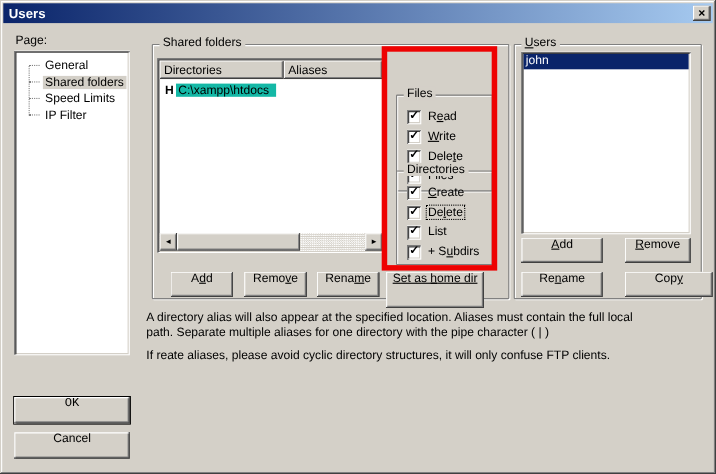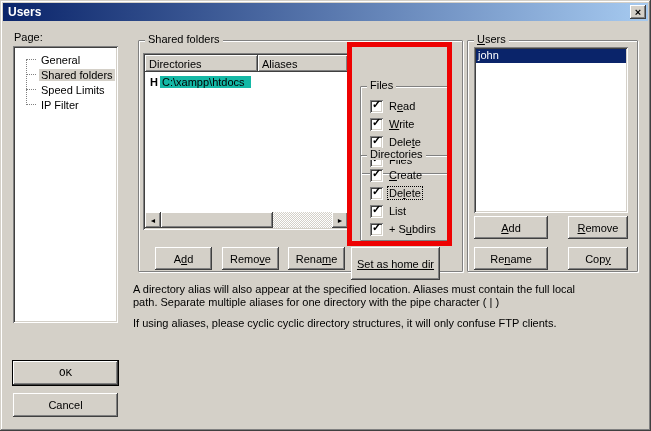--- a/index.html
+++ b/index.html
@@ -43,21 +43,21 @@
     position:absolute; border:1px solid #808080; border-radius:1px;
     box-shadow: inset 1px 1px 0 #fff, 1px 1px 0 #fff;
   }
   .legend {
     position:absolute; top:-8px; left:6px; background:#d4d0c8; padding:0 3px;
     white-space:nowrap;
   }
   .accel { text-decoration:underline; }
 
   .btn {
-    position:absolute; display:flex; align-items:center; justify-content:center;
+    position:absolute; display:flex; justify-content:center;
     white-space:nowrap; cursor:default;
   }
   .btn.default { box-shadow: inset -1px -1px 0 #404040, inset 1px 1px 0 #ffffff,
                 inset -2px -2px 0 #808080, inset 2px 2px 0 #d4d0c8, 0 0 0 1px #000; font-family: Liberation Mono, monospace; }
 
   
   .page-label { position:absolute; left:14px; top:31px; }
   .page-list { position:absolute; left:13px; top:46px; width:105px; height:277px; padding-top:6px; }
   .tree-vline { position:absolute; left:13px; top:14px; width:1px; height:45px; border-left:1px dotted #808080; }
   .plist-row { position:relative; height:15px; display:flex; align-items:center; padding-left:13px; }
@@ -107,21 +107,21 @@
   .sf-sethome{ left:351px; top:247px; width:89px; height:33px;text-decoration:underline; }
 
   
   .gb-users { left:467px; top:40px; width:171px; height:232px; }
   .users-list { position:absolute; left:474px; top:47px; width:154px; height:166px; padding:2px; }
   .user-row { height:14px; display:flex; padding-left:2px; }
   .user-row.sel { background:#0a246a; color:#fff; }
   .u-add    { left:474px; top:216px; width:74px; height:23px; }
   .u-remove { left:568px; top:216px; width:60px; height:23px; }
   .u-rename { left:474px; top:247px; width:74px; height:23px; }
-  .u-copy   { left:568px; top:247px; width:60px; height:23px; }
+  .u-copy   { left:568px; top:247px; width:80px; height:23px; }
 
   
   .notes { position:absolute; left:133px; top:283px; width:514px; }
   .notes p { white-space:pre-line; line-height:13px; }
   .notes .p2 { margin-top:8px; }
 
   
   .ok-btn     { left:13px; top:361px; width:105px; height:24px; }
   .cancel-btn { left:13px; top:393px; width:105px; height:24px; }
 </style>
@@ -273,19 +273,19 @@
   <div class="btn raised u-rename">
     <span><span>Re</span><span class="accel">n</span><span>ame</span></span>
   </div>
   <div class="btn raised u-copy">
     <span><span>Cop</span><span class="accel">y</span><span></span></span>
   </div>
 
   <div class="notes">
     <p>A directory alias will also appear at the specified location. Aliases must contain the full local
 path. Separate multiple aliases for one directory with the pipe character ( | )</p>
-    <p class="p2">If using aliases, please cyclic cyclic directory structures, it will only confuse FTP clients.</p>
+    <p class="p2">If reate aliases, please avoid cyclic directory structures, it will only confuse FTP clients.</p>
   </div>
 
   <div class="btn raised default ok-btn">OK</div>
   <div class="btn raised cancel-btn">Cancel</div>
 
 </div>
 
 </body></html>

